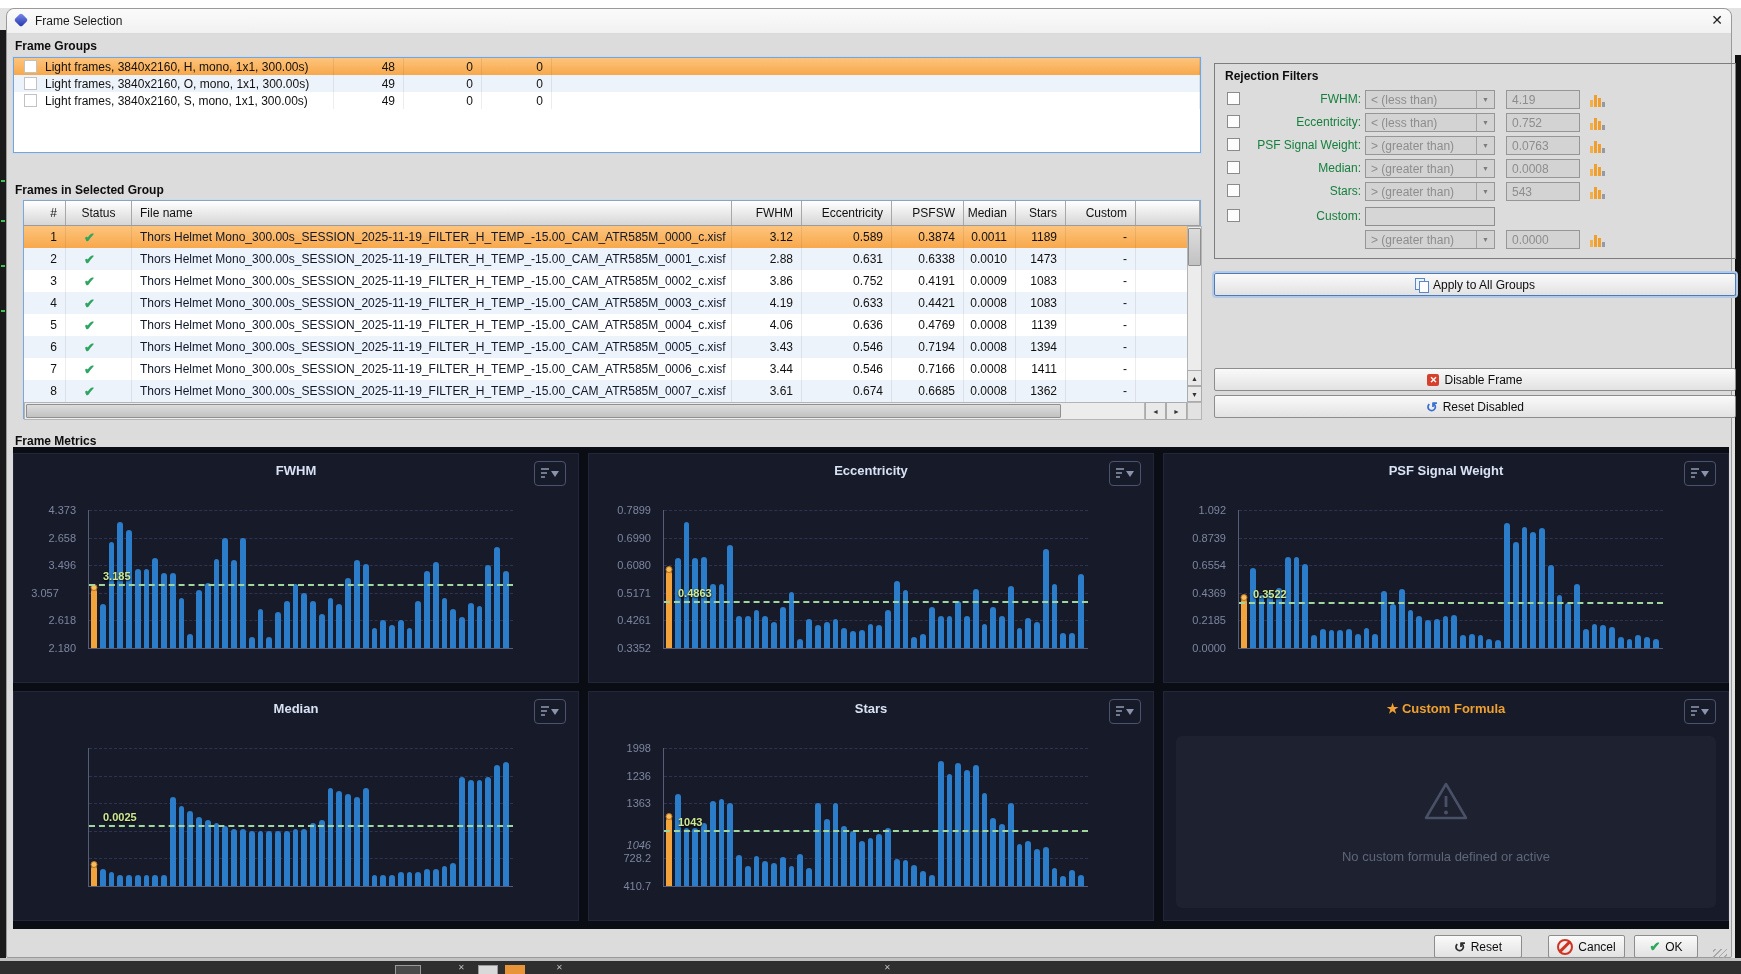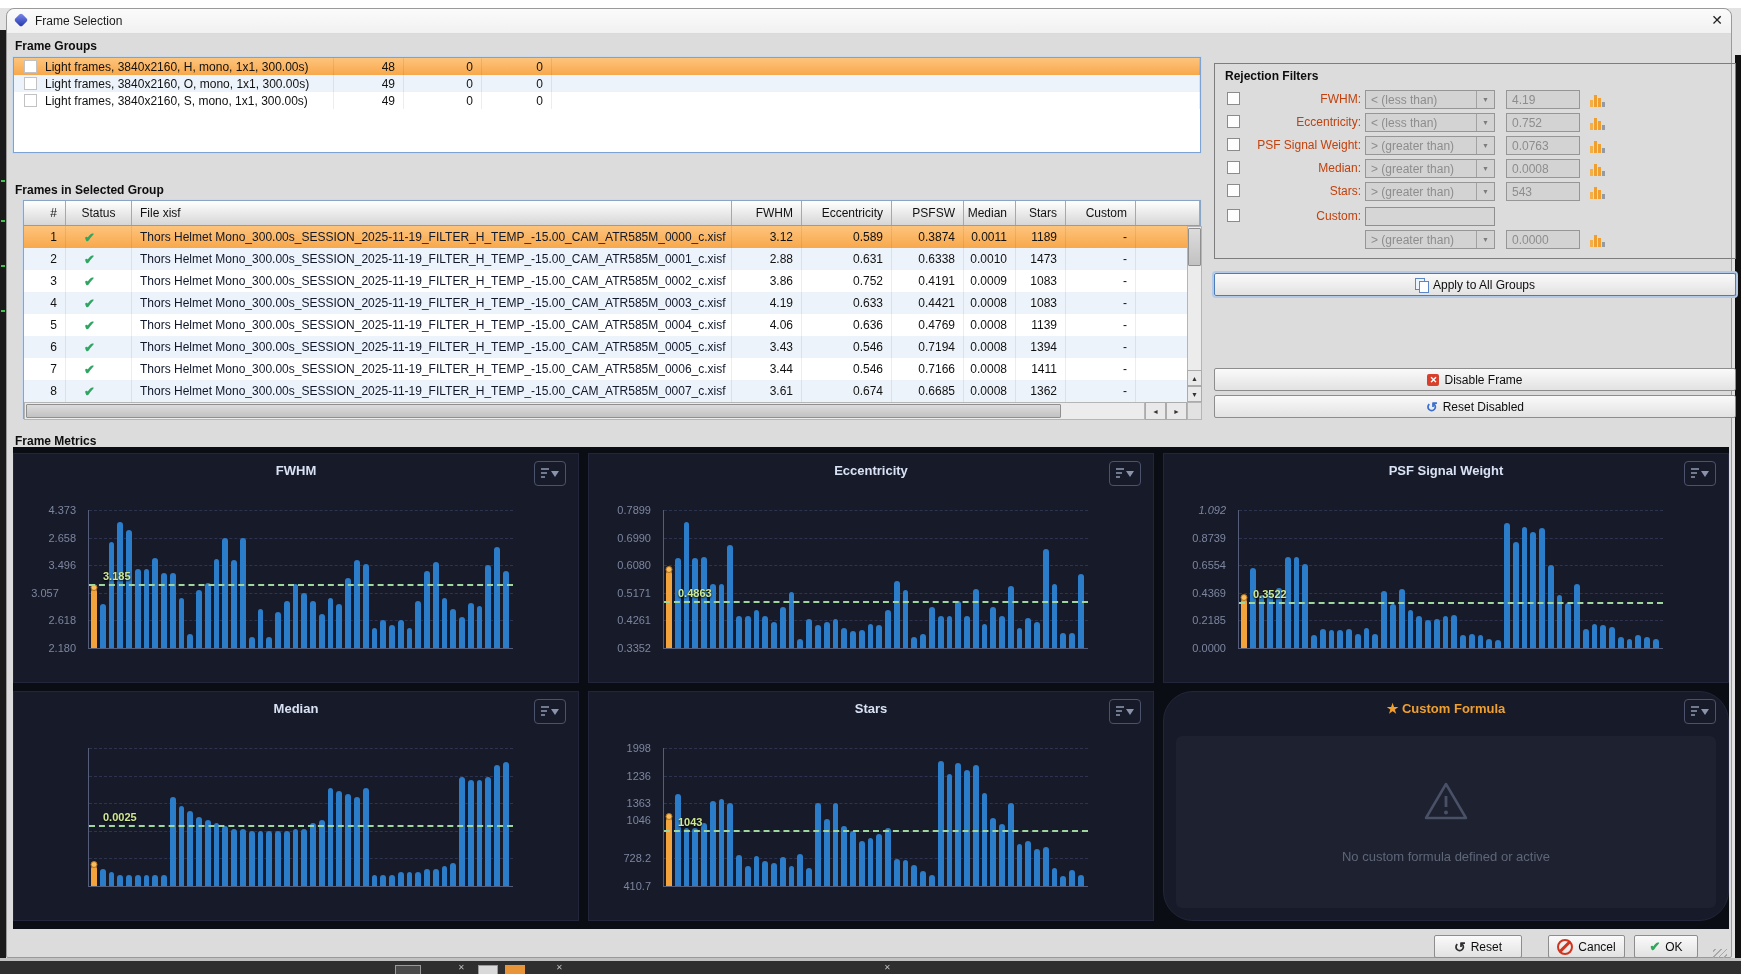--- a/index.html
+++ b/index.html
@@ -58,21 +58,21 @@
   .sb-thumb{position:absolute;background:linear-gradient(#dcdcdc,#c2c2c2);border:1px solid #8f8f8f;box-sizing:border-box;border-radius:1px}
   .sb-btn{position:absolute;background:#e9e9e9;border:1px solid #ababab;box-sizing:border-box;
           display:flex;align-items:center;justify-content:center;font-size:7px;color:#333}
   .sb-corner{position:absolute;background:#e2e2e2;border:1px solid #b5b5b5;box-sizing:border-box}
 
   
   #rej-panel{left:1207px;top:54px;width:522px;height:196px;border:1px solid #7d7d7d;box-sizing:border-box}
   #rej-title{left:10px;top:5px}
   .flt-row{position:absolute;height:20px;width:100%}
   .flt-check{position:absolute;left:12px;top:2px;width:13px;height:13px;background:#fdfdfd;border:1px solid #8b8b8b;box-sizing:border-box}
-  .flt-label{position:absolute;left:30px;top:2px;width:116px;text-align:right;color:#c2410c}
+  .flt-label{position:absolute;left:30px;top:2px;width:116px;text-align:right;color:#15803d}
   .flt-dd{position:absolute;left:150px;top:0;width:130px;height:19px;background:#d3d3d3;border:1px solid #969696;
           box-sizing:border-box;color:#8d8d8d;display:flex;align-items:center}
   .flt-dd .ddtext{flex:1;padding:0 5px;overflow:hidden;white-space:nowrap}
   .flt-dd .ddarrow{width:17px;height:100%;border-left:1px solid #a2a2a2;display:flex;align-items:center;justify-content:center;font-size:7px;color:#7c7c7c}
   .flt-val{position:absolute;left:291px;top:0;width:74px;height:19px;background:#d3d3d3;border:1px solid #969696;
            box-sizing:border-box;color:#8d8d8d;padding:0 5px;display:flex;align-items:center}
   .flt-custom{position:absolute;left:150px;top:0;width:130px;height:19px;background:#d6d6d6;border:1px solid #8f8f8f;box-sizing:border-box}
   .flt-hist{position:absolute;left:375px;top:1px;width:18px;height:16px;display:flex;align-items:flex-end;gap:1px}
   .flt-hist i{width:3px;display:block}
 
@@ -192,21 +192,21 @@
         </div>
       </div>
   </div>
 
   <div class="abs section-label" style="left:8px;top:174px">Frames in Selected Group</div>
 
   <div class="abs tbl" id="frames-table">
     <div class="thead" id="frames-head">
         <div class="hc r">#</div>
         <div class="hc c">Status</div>
-        <div class="hc ">File xisf</div>
+        <div class="hc ">File name</div>
         <div class="hc r">FWHM</div>
         <div class="hc r">Eccentricity</div>
         <div class="hc r">PSFSW</div>
         <div class="hc r">Median</div>
         <div class="hc r">Stars</div>
         <div class="hc r">Custom</div>
         <div class="hc"></div>
       </div>
     <div id="frames-body">
         <div class="trow frow sel">
@@ -620,21 +620,21 @@
           <svg width="20" height="14" viewBox="0 0 20 14">
             <g stroke="#8a93ab" stroke-width="1.6">
               <line x1="1" y1="2" x2="9" y2="2"></line>
               <line x1="1" y1="6" x2="7" y2="6"></line>
               <line x1="1" y1="10" x2="5" y2="10"></line>
             </g>
             <polygon points="11,4 19,4 15,10" fill="#8a93ab"></polygon>
           </svg>
         </div>
         <div class="yticks">
-          <div class="ytick" style="top: -5px; font-style: italic;">1.092</div>
+          <div class="ytick" style="top: -5px;">1.092</div>
           <div class="ytick" style="top: 22.6px;">0.8739</div>
           <div class="ytick" style="top: 50.2px;">0.6554</div>
           <div class="ytick" style="top: 77.8px;">0.4369</div>
           <div class="ytick" style="top: 105.4px;">0.2185</div>
           <div class="ytick" style="top: 133px;">0.0000</div>
         </div>
         <div class="plot">
           <div class="gridline" style="top: 0px;"></div>
           <div class="gridline" style="top: 27.6px;"></div>
           <div class="gridline" style="top: 55.2px;"></div>
@@ -779,21 +779,21 @@
               <line x1="1" y1="6" x2="7" y2="6"></line>
               <line x1="1" y1="10" x2="5" y2="10"></line>
             </g>
             <polygon points="11,4 19,4 15,10" fill="#8a93ab"></polygon>
           </svg>
         </div>
         <div class="yticks">
           <div class="ytick" style="top: -5px;">1998</div>
           <div class="ytick" style="top: 22.6px;">1236</div>
           <div class="ytick" style="top: 50.2px;">1363</div>
-          <div class="ytick" style="top: 67px;">1046</div>
+          <div class="ytick" style="top: 92px; font-style: italic;">1046</div>
           <div class="ytick" style="top: 105.4px;">728.2</div>
           <div class="ytick" style="top: 133px;">410.7</div>
         </div>
         <div class="plot">
           <div class="gridline" style="top: 0px;"></div>
           <div class="gridline" style="top: 27.6px;"></div>
           <div class="gridline" style="top: 55.2px;"></div>
           <div class="gridline" style="top: 82.8px;"></div>
           <div class="gridline" style="top: 110.4px;"></div>
           <div class="bars">
@@ -845,21 +845,21 @@
             <div class="bar" style="height: 39.0622px;"></div>
             <div class="bar" style="height: 18.1966px;"></div>
             <div class="bar" style="height: 10.372px;"></div>
             <div class="bar" style="height: 16.4578px;"></div>
             <div class="bar" style="height: 11.2414px;"></div>
           </div>
           <div class="meanline" style="top: 82.0278px;"></div>
           <div class="meanlabel" style="top: 68.0278px;">1043</div>
         </div>
       </div>
-      <div class="chart-panel" style="left: 1150px; top: 244px; border-radius: 30px;">
+      <div class="chart-panel" style="left: 1150px; top: 244px;">
         <div class="chart-title orange"><span>★ </span><span>Custom Formula</span></div>
         <div class="chart-menu">
           <svg width="20" height="14" viewBox="0 0 20 14">
             <g stroke="#8a93ab" stroke-width="1.6">
               <line x1="1" y1="2" x2="9" y2="2"></line>
               <line x1="1" y1="6" x2="7" y2="6"></line>
               <line x1="1" y1="10" x2="5" y2="10"></line>
             </g>
             <polygon points="11,4 19,4 15,10" fill="#8a93ab"></polygon>
           </svg>

